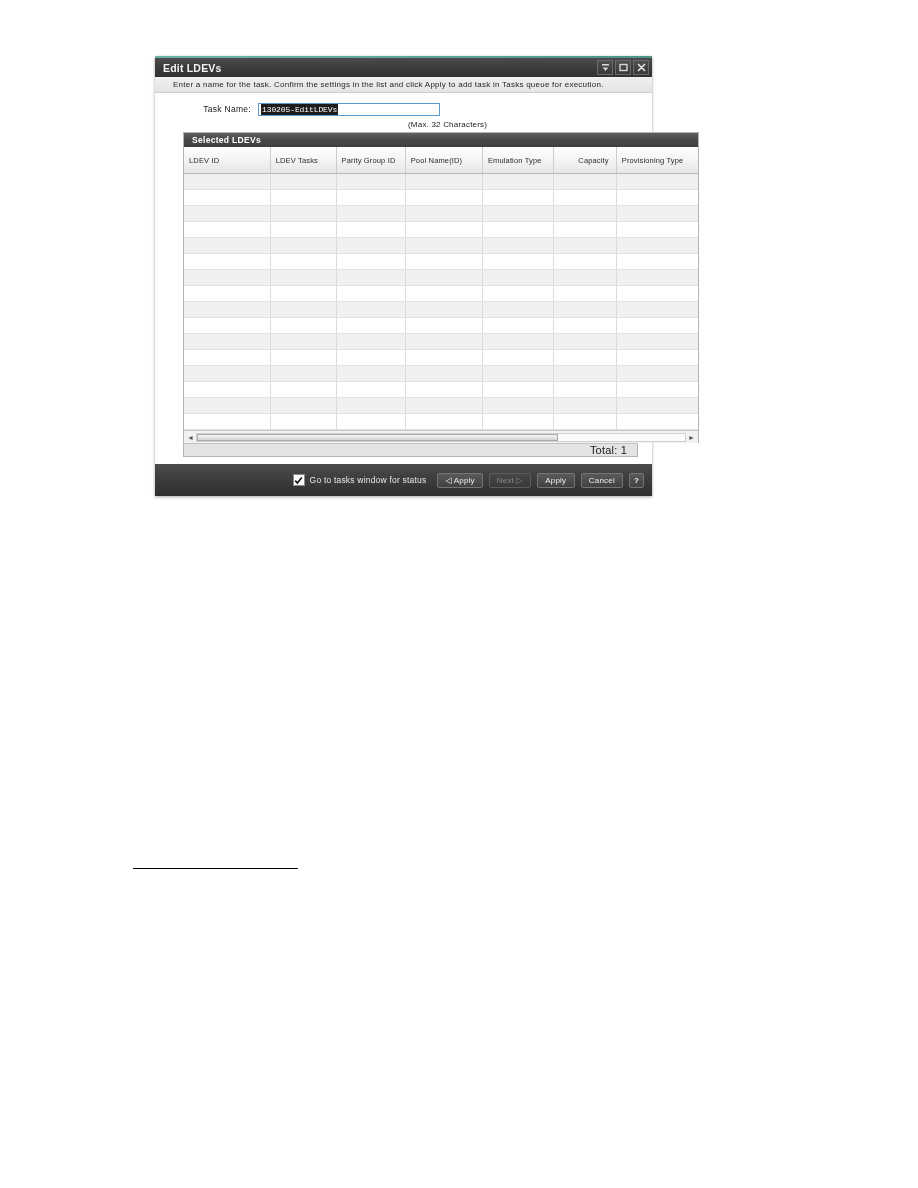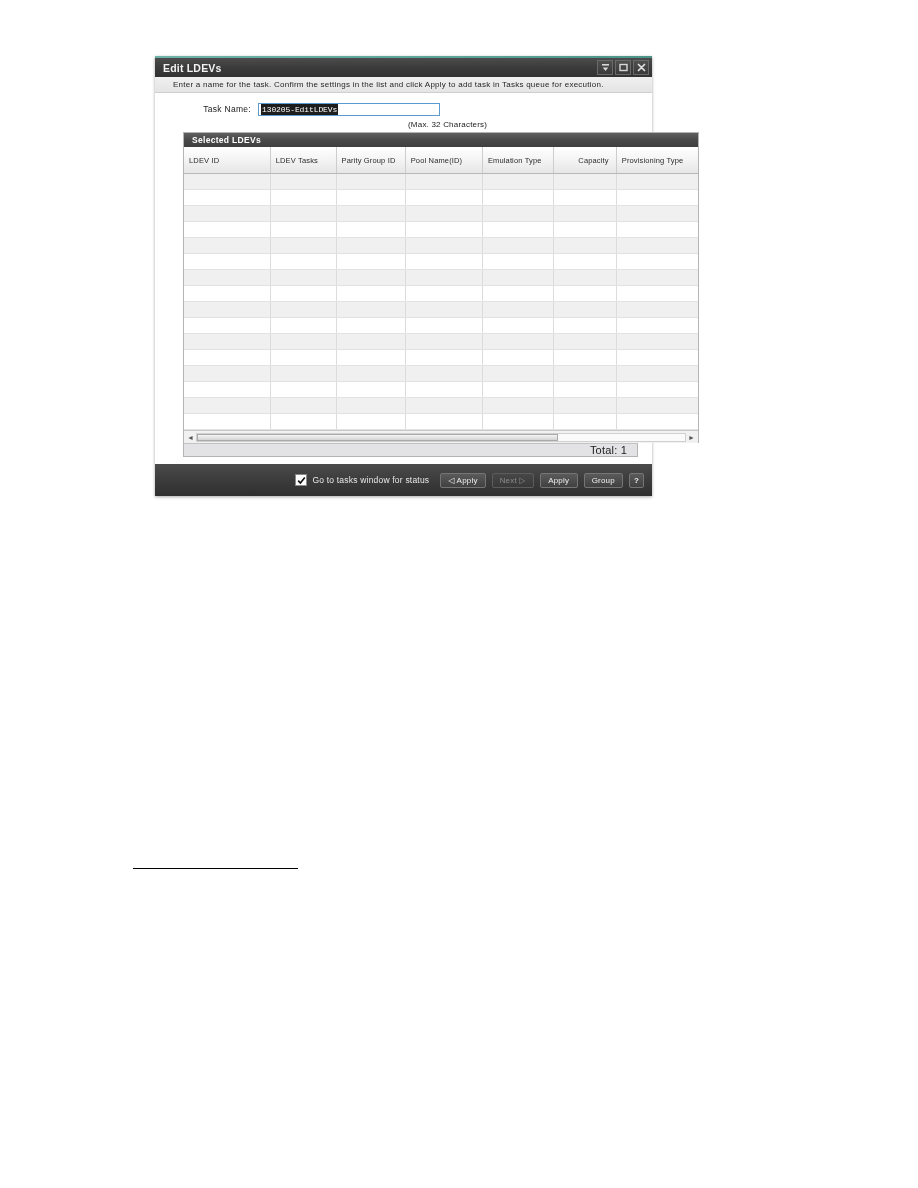--- a/index.html
+++ b/index.html
@@ -571,18 +571,18 @@
       <div class="chkbox">
         <svg width="9" height="9" viewBox="0 0 9 9">
           <path d="M1.2 4.6 L3.4 7 L7.8 1.6" stroke="#111" stroke-width="1.6" fill="none"></path>
         </svg>
       </div>
       <span class="chklabel">Go to tasks window for status</span>
     </div>
     <div class="btn">◁ Apply</div>
     <div class="btn disabled">Next ▷</div>
     <div class="btn">Apply</div>
-    <div class="btn">Group</div>
+    <div class="btn">Cancel</div>
     <div class="btn help">?</div>
   </div>
 </div>
 
 <div class="page-rule"></div>
 
 </body></html>

